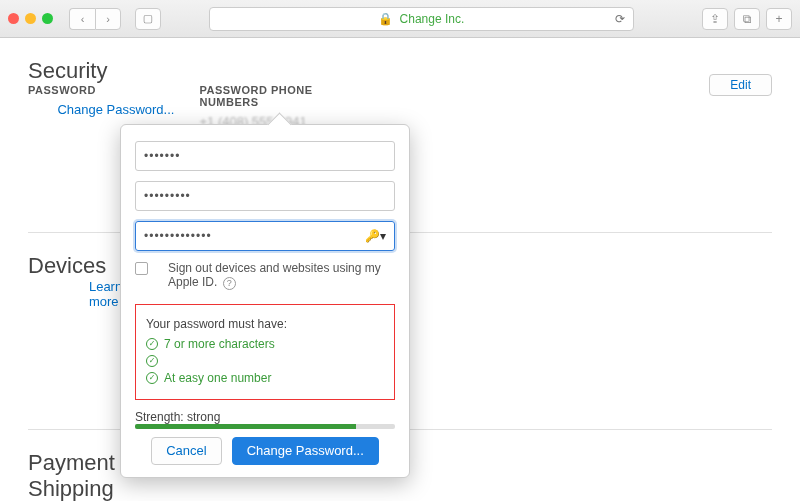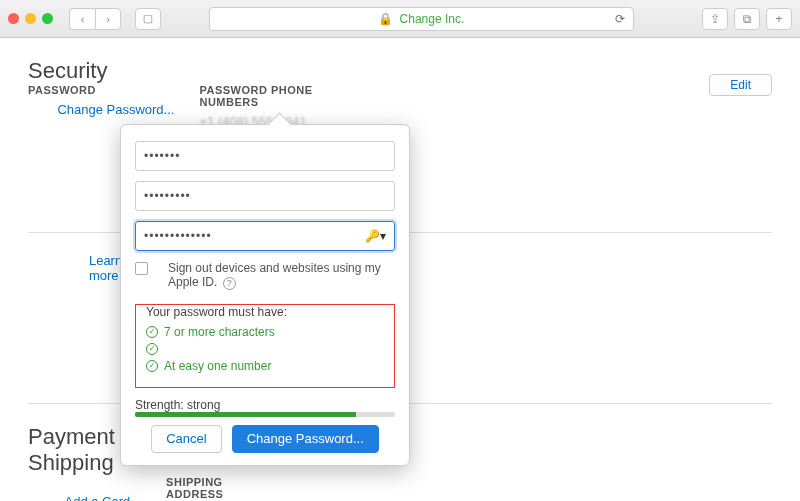--- a/index.html
+++ b/index.html
@@ -33,21 +33,21 @@
   
   .popover { position:absolute; left:120px; top:86px; width:290px; background:#fff; border:1px solid #ccc; border-radius:6px; box-shadow:0 6px 22px rgba(0,0,0,0.25); padding:16px 14px 12px; }
   .popover::before{content:"";position:absolute;top:-9px;left:150px;width:16px;height:16px;background:#fff;border-left:1px solid #ccc;border-top:1px solid #ccc;transform:rotate(45deg);}
   .pw-input{width:100%;height:30px;border:1px solid #ccc;border-radius:3px;padding:0 8px;margin-bottom:10px;font-size:12px;color:#555;display:flex;align-items:center;}
   .pw-input.focused{border:1.5px solid #2f7bd9; box-shadow:0 0 0 2px rgba(47,123,217,0.25);}
   .pw-input .dots{letter-spacing:1px;}
   .pw-input .key{margin-left:auto;font-size:12px;color:#333;}
   .chk-row{display:flex;align-items:flex-start;gap:20px;margin:6px 0 14px;font-size:12px;color:#555;}
   .chk{width:13px;height:13px;border:1px solid #aaa;border-radius:2px;flex-shrink:0;margin-top:1px;}
   .help-circ{display:inline-flex;width:13px;height:13px;border:1px solid #999;border-radius:50%;align-items:center;justify-content:center;font-size:9px;color:#888;margin-left:2px;}
-  .req-box{border:1.5px solid #e33; padding:0 10px 10px; margin-bottom:10px;}
+  .req-box{border:1.5px solid #e33; padding:12px 10px 10px; margin-bottom:10px;}
   .req-title{font-size:12px;color:#444;margin-bottom:6px;}
   .req-item{display:flex;align-items:center;gap:6px;color:#3a9b3a;font-size:12px;margin:4px 0;}
   .ok-circ{width:12px;height:12px;border:1.5px solid #3a9b3a;border-radius:50%;display:flex;align-items:center;justify-content:center;font-size:8px;color:#3a9b3a;}
   .strength-label{font-size:12px;color:#444;}
   .meter{height:5px;background:#ddd;border-radius:2px;overflow:hidden;margin-bottom:8px;}
   .meter-fill{height:100%;width:85%;background:#3a9b3a;}
   .hint{font-size:11px;color:#777;line-height:1.4;margin-bottom:14px;}
   .btn-row{display:flex;justify-content:center;gap:10px;}
   .btn{height:28px;padding:0 14px;border-radius:4px;border:1px solid #ccc;background:#fdfdfd;font-size:13px;display:flex;align-items:center;}
   .btn.cancel{color:#0070c9;}
@@ -93,20 +93,21 @@
         <div class="label">PASSWORD PHONE NUMBERS</div>
         <div class="blur">+1 (408) 555-0941</div>
         <div style="height:18px;"></div>
         <div class="label">APP-SPECIFIC PASSWORDS</div>
         <div class="link">Generate Password...</div>
       </div>
     </div>
   </div>
 
   <div class="row" style="padding-bottom:120px;">
+    <h2>Devices</h2>
     <div class="cols">
       <div class="left-col"></div>
       <div class="right-col">
         <span class="link">
           <span>Learn more</span><span class="chev">›</span>
         </span>
       </div>
     </div>
   </div>
 

